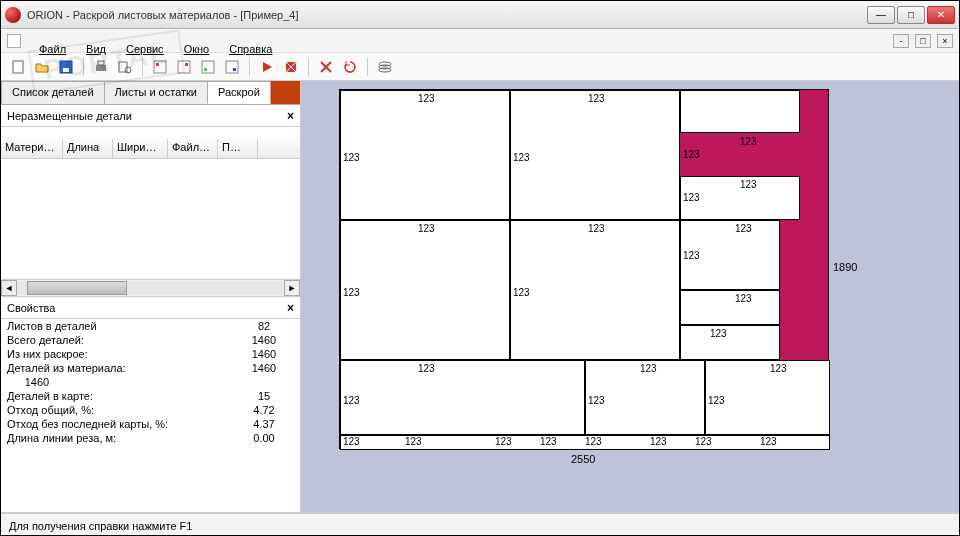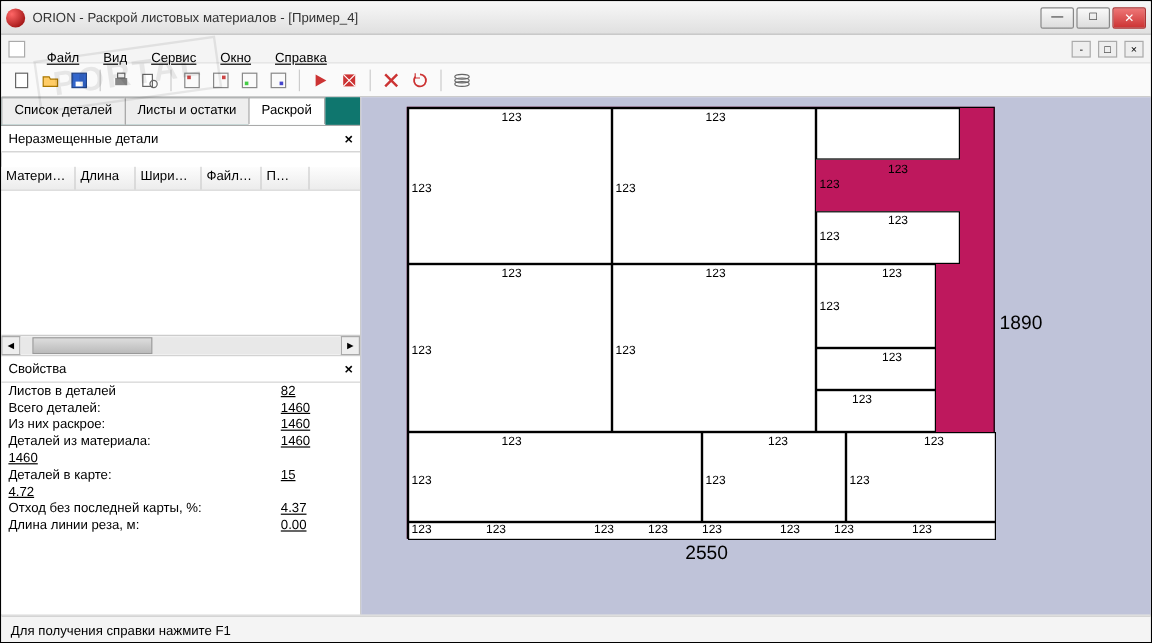--- a/index.html
+++ b/index.html
@@ -15,41 +15,41 @@
 .menubar .menu { padding: 2px 8px; cursor: default; margin-top: 16px; }
 .menubar .menu u { text-decoration: underline; }
 .menubar .spacer { flex: 1; }
 .menubar .mdibtn { width: 16px; height: 14px; border: 1px solid #aaa; background: #eee; margin-left: 2px; font-size: 9px; display: flex; align-items: center; justify-content: center; }
 .toolbar { height: 28px; display: flex; align-items: center; padding: 0 6px; gap: 2px; background: #fafafa; border-bottom: 1px solid #ccc; }
 .toolbar .tbtn { width: 22px; height: 22px; display: flex; align-items: center; justify-content: center; border: 1px solid transparent; }
 .toolbar .sep { width: 1px; height: 18px; background: #ccc; margin: 0 4px; }
 svg { display: block; }
 .content { display: flex; height: calc(536px - 28px - 24px - 28px - 24px); border-bottom: 1px solid #ccc; }
 .left { width: 300px; display: flex; flex-direction: column; border-right: 1px solid #ccc; }
-.tabs { height: 24px; display: flex; border-bottom: 1px solid #aaa; background: #0f766e; }
+.tabs { height: 24px; display: flex; border-bottom: 1px solid #aaa; background: #c2410c; }
 .tab { padding: 4px 10px; border: 1px solid #aaa; border-bottom: none; margin-right: -1px; background: #eee; cursor: default; }
 .tab.active { background: #fff; border-bottom: 1px solid #fff; position: relative; z-index: 1; }
 .panel-header { height: 22px; display: flex; align-items: center; padding: 0 6px; border-bottom: 1px solid #ccc; font-weight: normal; background: #fff; }
 .panel-header .x { margin-left: auto; font-weight: bold; cursor: default; font-size: 12px; }
 .grid-hdr { display: flex; height: 20px; border-bottom: 1px solid #ccc; background: linear-gradient(#fdfdfd,#ececec); margin-top: 12px; }
 .grid-hdr .col { border-right: 1px solid #ccc; padding: 2px 4px; overflow: hidden; white-space: nowrap; }
 .grid-body { flex: 0 0 120px; background: #fff; overflow: hidden; }
 .hscroll { height: 18px; display: flex; align-items: center; background: #f0f0f0; border-top: 1px solid #ccc; border-bottom: 1px solid #ccc; }
 .hscroll .arrow { width: 16px; height: 16px; border: 1px solid #aaa; background: #eee; display: flex; align-items: center; justify-content: center; font-size: 9px; }
 .hscroll .track { flex: 1; height: 14px; background: #e8e8e8; position: relative; }
 .hscroll .thumb { position: absolute; left: 10px; width: 100px; height: 14px; background: linear-gradient(#ddd,#bbb); border: 1px solid #999; }
 .props { flex: 1; overflow: auto; background: #fff; }
 .props .row { display: flex; padding: 1px 6px; }
 .props .row .k { flex: 1; }
-.props .row .v { width: 60px; text-align: left; text-decoration: underline; }
+.props .row .v { width: 60px; text-align: center; }
 .canvas { flex: 1; background: #bfc3d9; position: relative; overflow: hidden; }
 .sheet { position: absolute; left: 38px; top: 8px; width: 490px; height: 360px; background: #be185d; border: 1px solid #000; }
 .piece { position: absolute; border: 1px solid #000; background: #fff; }
 .lbl { position: absolute; font-size: 10px; }
-.dim { position: absolute; font-size: 16px; }
+.dim { position: absolute; font-size: 11px; }
 .status { height: 24px; display: flex; align-items: center; padding: 0 8px; background: #f4f4f4; border-top: 1px solid #ccc; }
 .watermark { position: absolute; left: 30px; top: 40px; font-size: 28px; color: rgba(0,0,0,0.08); transform: rotate(-8deg); pointer-events: none; font-weight: bold; letter-spacing: 2px; border: 2px solid rgba(0,0,0,0.08); padding: 4px 12px; }
 </style>
 </head>
 <body>
 
 <div class="titlebar">
   <div class="app-icon"></div>
   <div class="title">ORION - Раскрой листовых материалов - [Пример_4]</div>
   <div class="winbtns">
@@ -209,20 +209,21 @@
           <span class="v">1460</span>
         </div>
         <div class="row">
           <span class="v">1460</span>
         </div>
         <div class="row">
           <span class="k">Деталей в карте:</span>
           <span class="v">15</span>
         </div>
         <div class="row">
+          <span class="k">Отход общий, %:</span>
           <span class="v">4.72</span>
         </div>
         <div class="row">
           <span class="k">Отход без последней карты, %:</span>
           <span class="v">4.37</span>
         </div>
         <div class="row">
           <span class="k">Длина линии реза, м:</span>
           <span class="v">0.00</span>
         </div>

